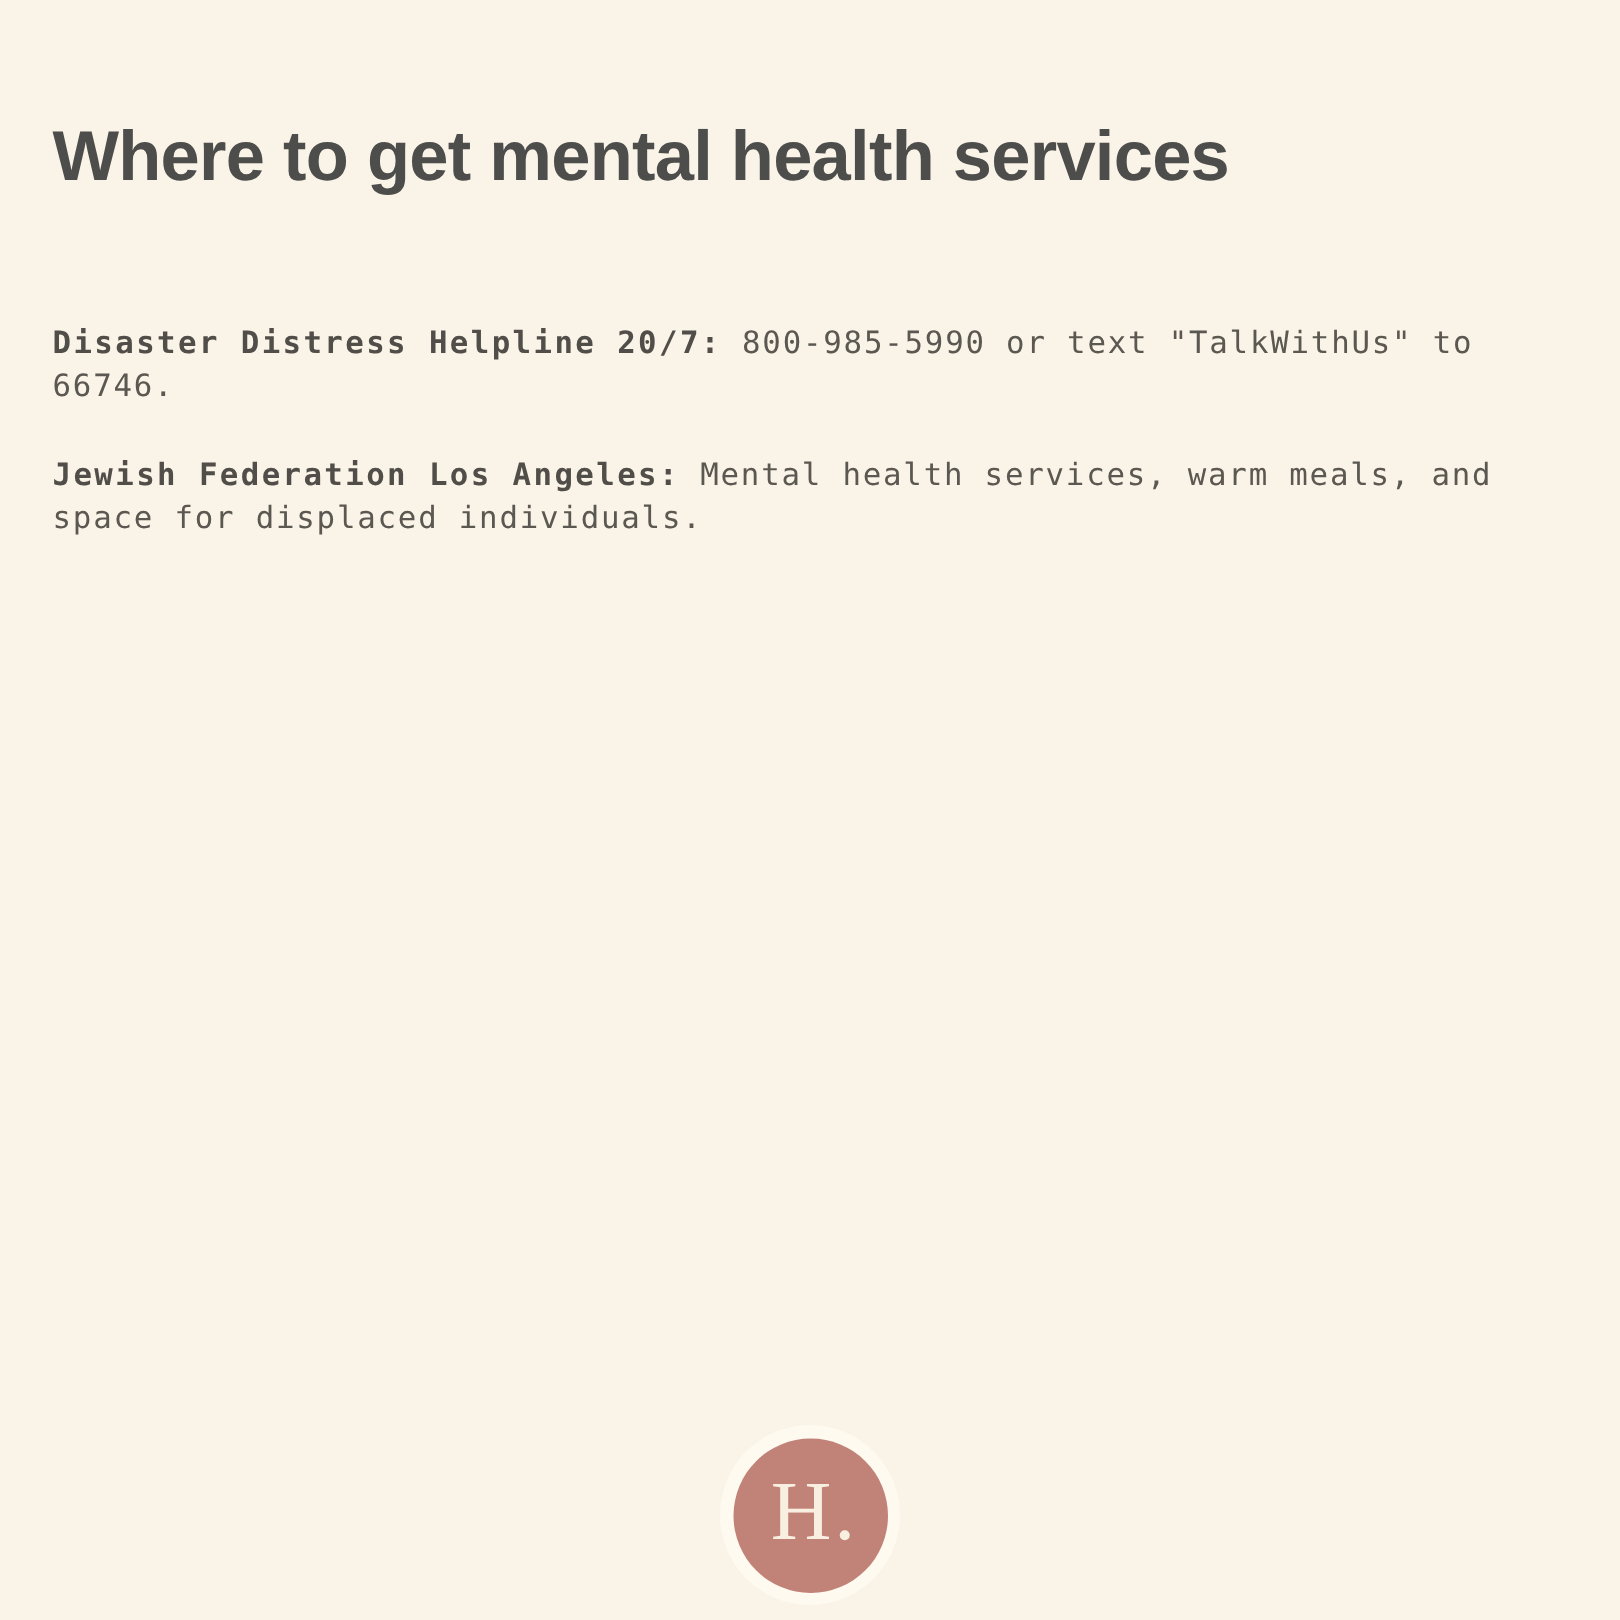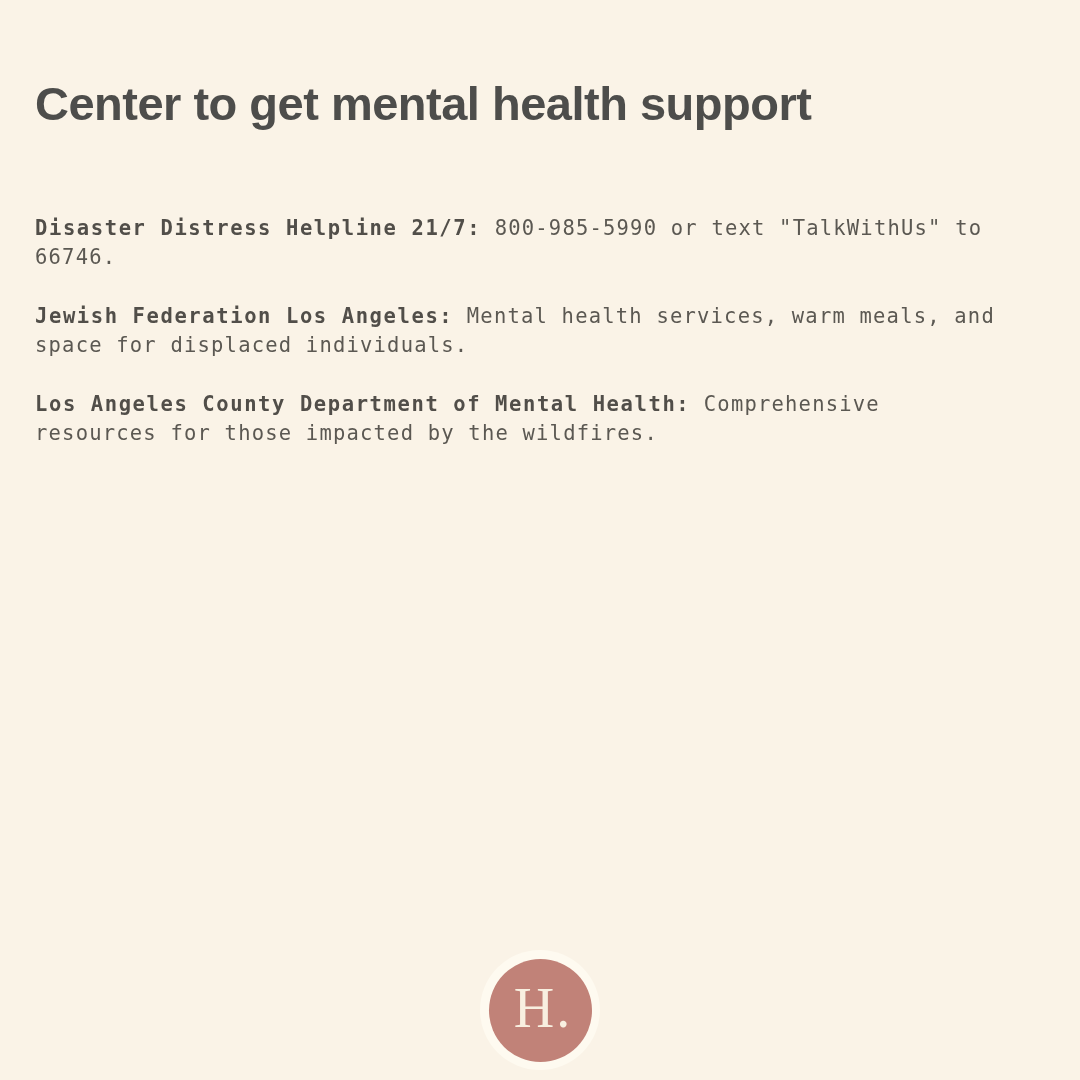--- a/index.html
+++ b/index.html
@@ -88,29 +88,27 @@
     line-height: 1;
     padding-left: 6px; 
     transform: translateY(-2px);
   }
 </style>
 </head>
 <body>
 
 <div class="canvas">
 
-  <h1 class="page-title">Center to get mental health support</h1>
+  <h1 class="page-title">Where to get mental health services</h1>
 
   <div class="resources">
-    <p class="resource"><strong class="label">Disaster Distress Helpline 21/7:</strong> <span class="desc">800-985-5990 or text "TalkWithUs" to
+    <p class="resource"><strong class="label">Disaster Distress Helpline 20/7:</strong> <span class="desc">800-985-5990 or text "TalkWithUs" to
 66746.</span></p>
     <p class="resource"><strong class="label">Jewish Federation Los Angeles:</strong> <span class="desc">Mental health services, warm meals, and
 space for displaced individuals.</span></p>
-    <p class="resource"><strong class="label">Los Angeles County Department of Mental Health:</strong> <span class="desc">Comprehensive
-resources for those impacted by the wildfires.</span></p>
   </div>
 
   <div class="logo">
     <div class="logo-halo">
       <div class="logo-circle">
         <span class="monogram">H.</span>
       </div>
     </div>
   </div>
 

